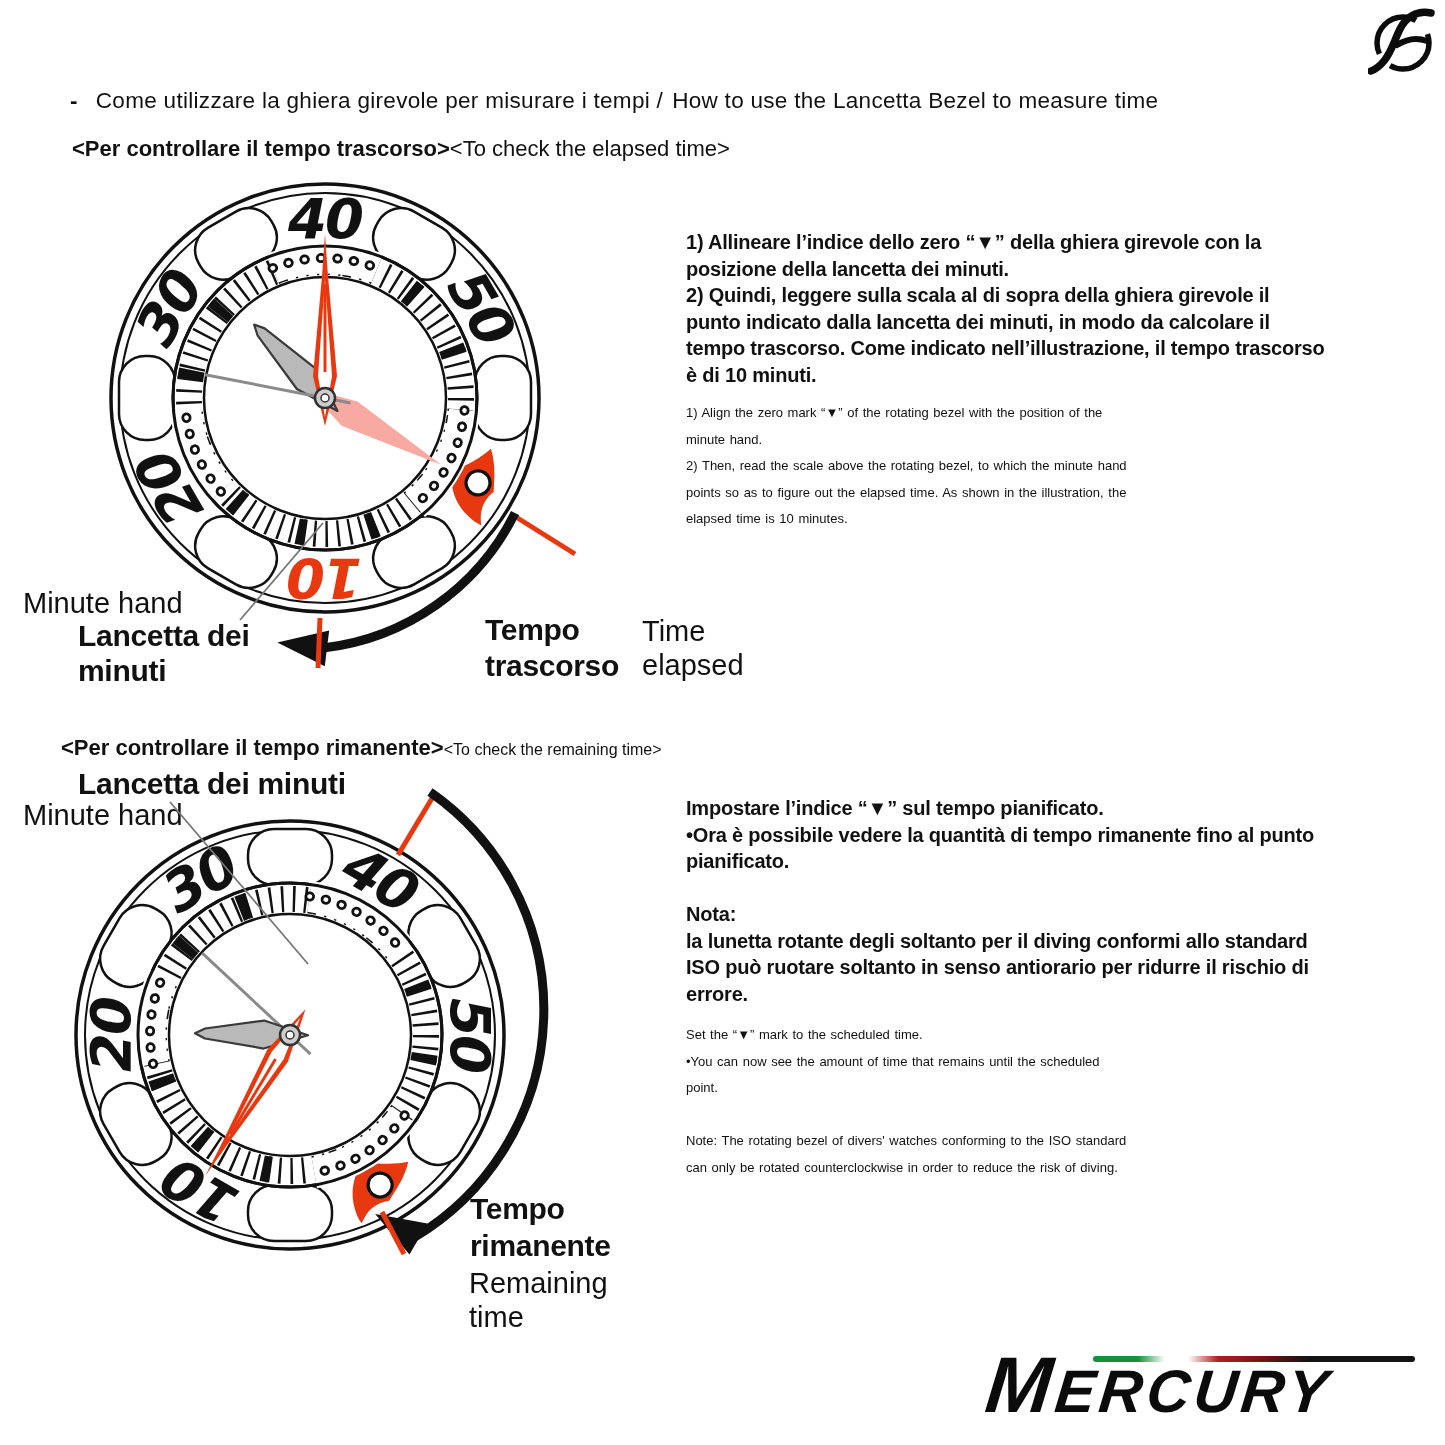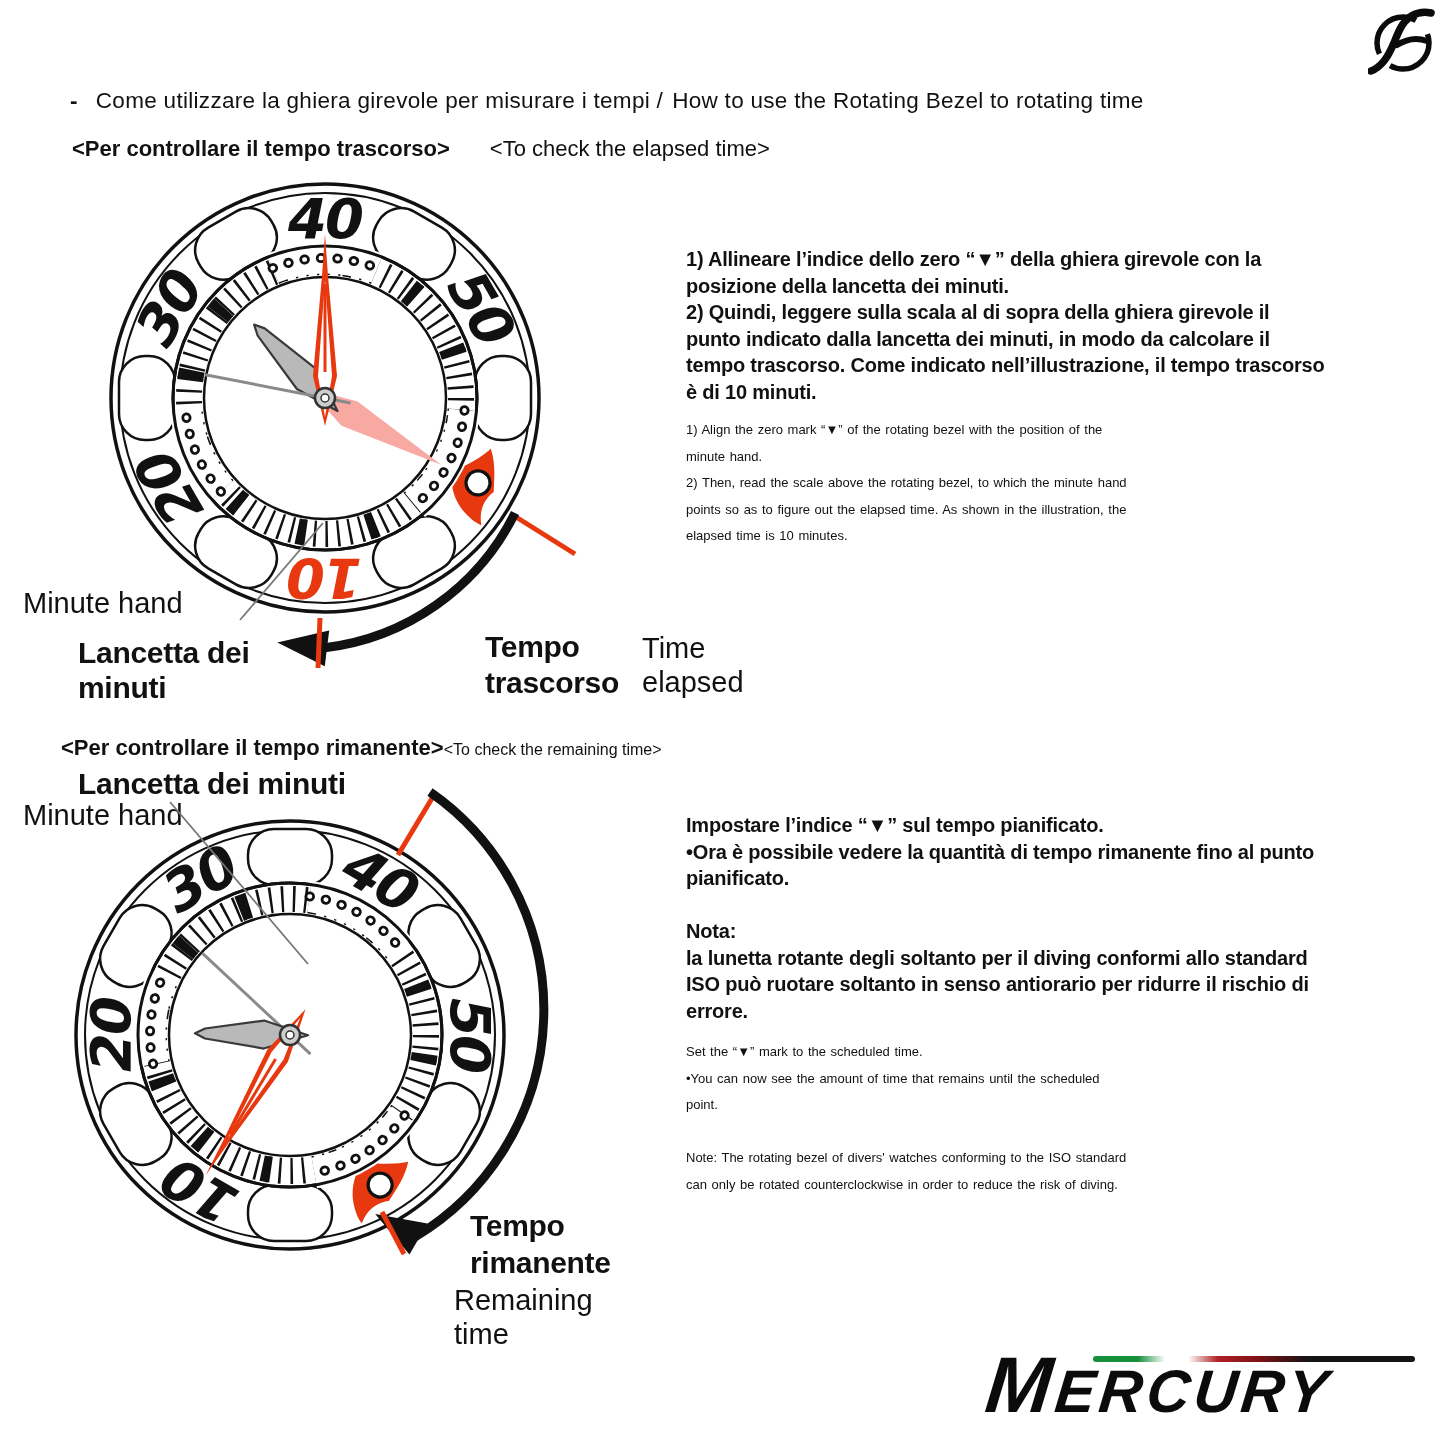--- a/index.html
+++ b/index.html
@@ -3,21 +3,21 @@
 <meta charset="utf-8">
 <style>
   html,body { margin:0; padding:0; background:#fff; }
   .page {
     position:relative; width:1445px; height:1445px; background:#ffffff;
     font-family:"Liberation Sans","DejaVu Sans",sans-serif; color:#111;
     overflow:hidden;
   }
   .abs { position:absolute; }
   .b { font-weight:bold; }
-  .pre { white-space:pre-line;margin-top:17px; }
+  .pre { white-space:pre-line; }
   .hdr { font-size:22.5px; letter-spacing:.3px; display:flex; align-items:baseline; }
   .hdr .dash { margin-right:18px; font-weight:bold; }
   .hdr .it { font-weight:normal; margin-right:9px; }
   .sechead { display:flex; align-items:baseline; font-size:22px; }
   .colblock { width:745px; }
   .colblock.it { font-weight:bold; font-size:20px; line-height:26.5px; letter-spacing:-0.2px; }
   .colblock.en { font-size:13px; line-height:26.5px; word-spacing:1px; }
   .lbl-en { font-size:29px; line-height:34px; }
   .lbl-it { font-size:30px; line-height:35px; font-weight:bold; letter-spacing:-0.3px; }
   .mercury-text {
@@ -38,24 +38,24 @@
 
   <svg class="abs" style="left:1368px;top:6px" width="70" height="70" viewBox="0 0 70 70">
     <circle cx="35" cy="37" r="26" fill="none" stroke="#0b0b0b" stroke-width="5.5" pathLength="360" stroke-dasharray="120 35 145 40 20 0"></circle>
     <path d="M 63 7 C 49 4 38 11 32 23 C 26 35 24 45 16 55 C 11 61 6 64 3 65" fill="none" stroke="#0b0b0b" stroke-width="7.5" stroke-linecap="round"></path>
     <path d="M 29 39 C 40 32 51 32 59 35" fill="none" stroke="#0b0b0b" stroke-width="6" stroke-linecap="round"></path>
   </svg>
 
   <div class="abs hdr" style="left:70px;top:88px">
     <span class="dash">-</span>
     <span class="it">Come utilizzare la ghiera girevole per misurare i tempi /</span>
-    <span>How to use the Rotating Bezel to rotating time</span>
+    <span>How to use the Lancetta Bezel to measure time</span>
   </div>
 
-  <div class="abs sechead" style="left:72px;top:136px;gap:40px">
+  <div class="abs sechead" style="left:72px;top:136px;">
     <span class="b">&lt;Per controllare il tempo trascorso&gt;</span>
     <span>&lt;To check the elapsed time&gt;</span>
   </div>
 
   <svg class="abs" style="left:55px;top:168px" width="570" height="525" viewBox="0 0 570 525">
     <g>
       <circle cx="270" cy="230" r="214" fill="#fff" stroke="#111" stroke-width="3.5"></circle>
       <circle cx="270" cy="230" r="205" fill="none" stroke="#111" stroke-width="2"></circle>
       <g fill="#fff" stroke="#111" stroke-width="2.5">
         <rect transform="rotate(30 270 230)" x="228" y="24" width="84" height="56" rx="26"></rect>
@@ -221,21 +221,21 @@
     </g>
     <line x1="353" y1="83" x2="389" y2="23" stroke="#e8380f" stroke-width="5"></line>
     <path d="M 385 20 A 265 265 0 0 1 370 465" stroke="#111" stroke-width="9" fill="none"></path>
     <polygon transform="translate(370 465) rotate(30)" points="-46,0 4,-18 4,18" fill="#111"></polygon>
     <line x1="337" y1="440" x2="359" y2="482" stroke="#e8380f" stroke-width="5"></line>
     <line x1="125" y1="30" x2="263" y2="192" stroke="#777" stroke-width="1.8"></line>
   </svg>
 
   <div class="abs lbl-it pre" style="left:470px;top:1190px;line-height:37px">Tempo
 rimanente</div>
-  <div class="abs lbl-en pre" style="left:454px;top:1266px">Remaining
+  <div class="abs lbl-en pre" style="left:469px;top:1266px">Remaining
 time</div>
 
   <div class="abs colblock it pre" style="left:686px;top:795px">Impostare l’indice “▼” sul tempo pianificato.
 •Ora è possibile vedere la quantità di tempo rimanente fino al punto
 pianificato.
 
 Nota:
 la lunetta rotante degli soltanto per il diving conformi allo standard
 ISO può ruotare soltanto in senso antiorario per ridurre il rischio di
 errore.</div>

